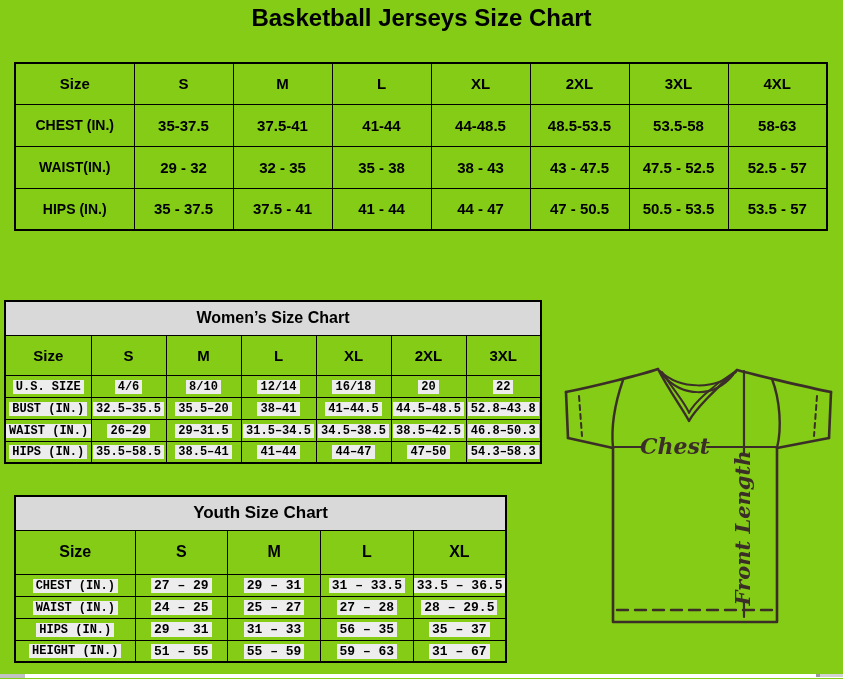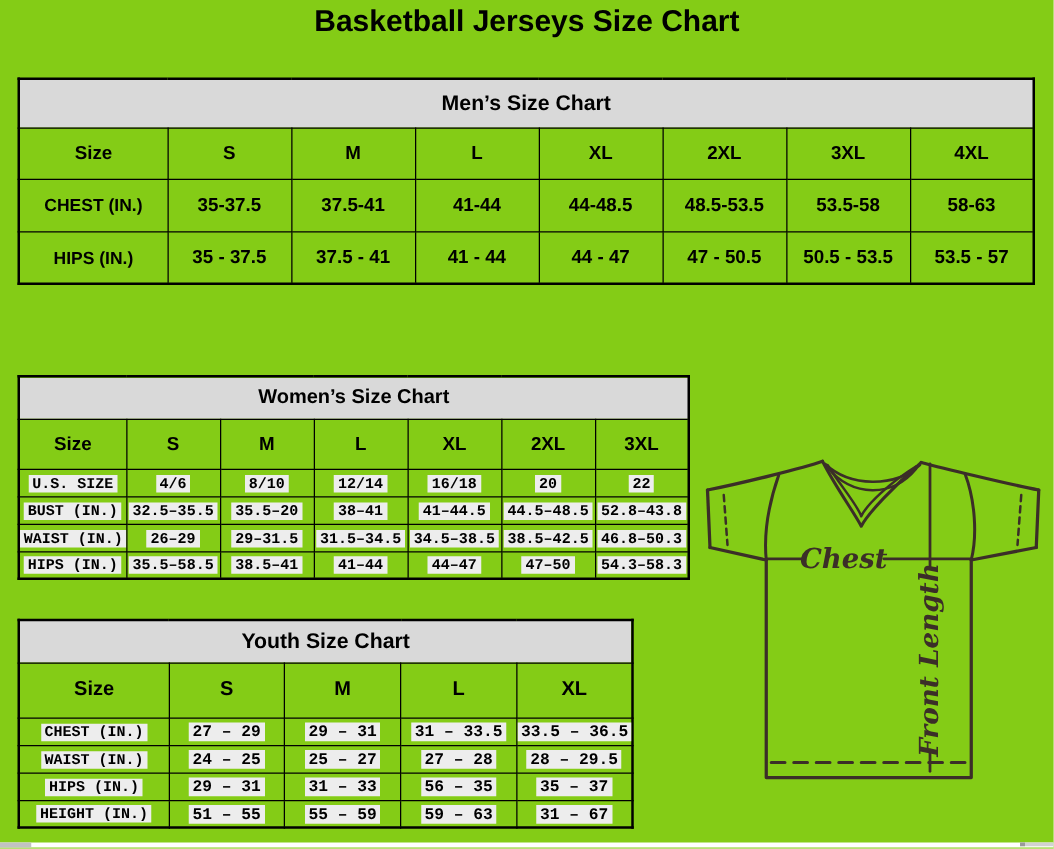--- a/index.html
+++ b/index.html
@@ -21,21 +21,21 @@
   }
   td.caption{background:#d9d9d9;}
   
   #men-table{left:14px;top:62px;width:814px;}
   #men-table tr.cap{height:39px;}  #men-table td.caption{font-size:17px;}
   #men-table tr.head{height:41px;font-size:15px;}
   #men-table tr.data{height:42px;}
   #men-table td.rowlabel{font-size:14px;}
   #men-table td.val{font-size:15px;}
   
-  #women-table{left:14px;top:300px;width:538px;}
+  #women-table{left:4px;top:300px;width:538px;}
   #women-table tr.cap{height:34px;} #women-table td.caption{font-size:16px;}
   #women-table tr.head{height:40px;font-size:15px;}
   #women-table tr.data{height:22px;}
   #women-table td.rowlabel{font-size:12px;}
   #women-table td.val{font-size:12px;}
   
   #youth-table{left:14px;top:495px;width:493px;padding-left:46px;}
   #youth-table tr.cap{height:34px;} #youth-table td.caption{font-size:17px;}
   #youth-table tr.head{height:44px;font-size:16px;}
   #youth-table tr.data{height:22px;}
@@ -66,23 +66,20 @@
         <col style="width:119px">
         <col>
         <col>
         <col>
         <col>
         <col>
         <col>
         <col>
       </colgroup>
     <tbody>
-        <tr class="cap">
-      <td class="caption" colspan="8">Men’s Size Chart</td>
-    </tr>
     <tr class="head">
       <td>Size</td>
       <td>S</td>
       <td>M</td>
       <td>L</td>
       <td>XL</td>
       <td>2XL</td>
       <td>3XL</td>
       <td>4XL</td>
     </tr>
@@ -90,20 +87,30 @@
       <td class="rowlabel">CHEST (IN.)</td>
       <td class="val">35-37.5</td>
       <td class="val">37.5-41</td>
       <td class="val">41-44</td>
       <td class="val">44-48.5</td>
       <td class="val">48.5-53.5</td>
       <td class="val">53.5-58</td>
       <td class="val">58-63</td>
     </tr>
     <tr class="data">
+      <td class="rowlabel">WAIST(IN.)</td>
+      <td class="val">29 - 32</td>
+      <td class="val">32 - 35</td>
+      <td class="val">35 - 38</td>
+      <td class="val">38 - 43</td>
+      <td class="val">43 - 47.5</td>
+      <td class="val">47.5 - 52.5</td>
+      <td class="val">52.5 - 57</td>
+    </tr>
+    <tr class="data">
       <td class="rowlabel">HIPS (IN.)</td>
       <td class="val">35 - 37.5</td>
       <td class="val">37.5 - 41</td>
       <td class="val">41 - 44</td>
       <td class="val">44 - 47</td>
       <td class="val">47 - 50.5</td>
       <td class="val">50.5 - 53.5</td>
       <td class="val">53.5 - 57</td>
     </tr>
   </tbody>

